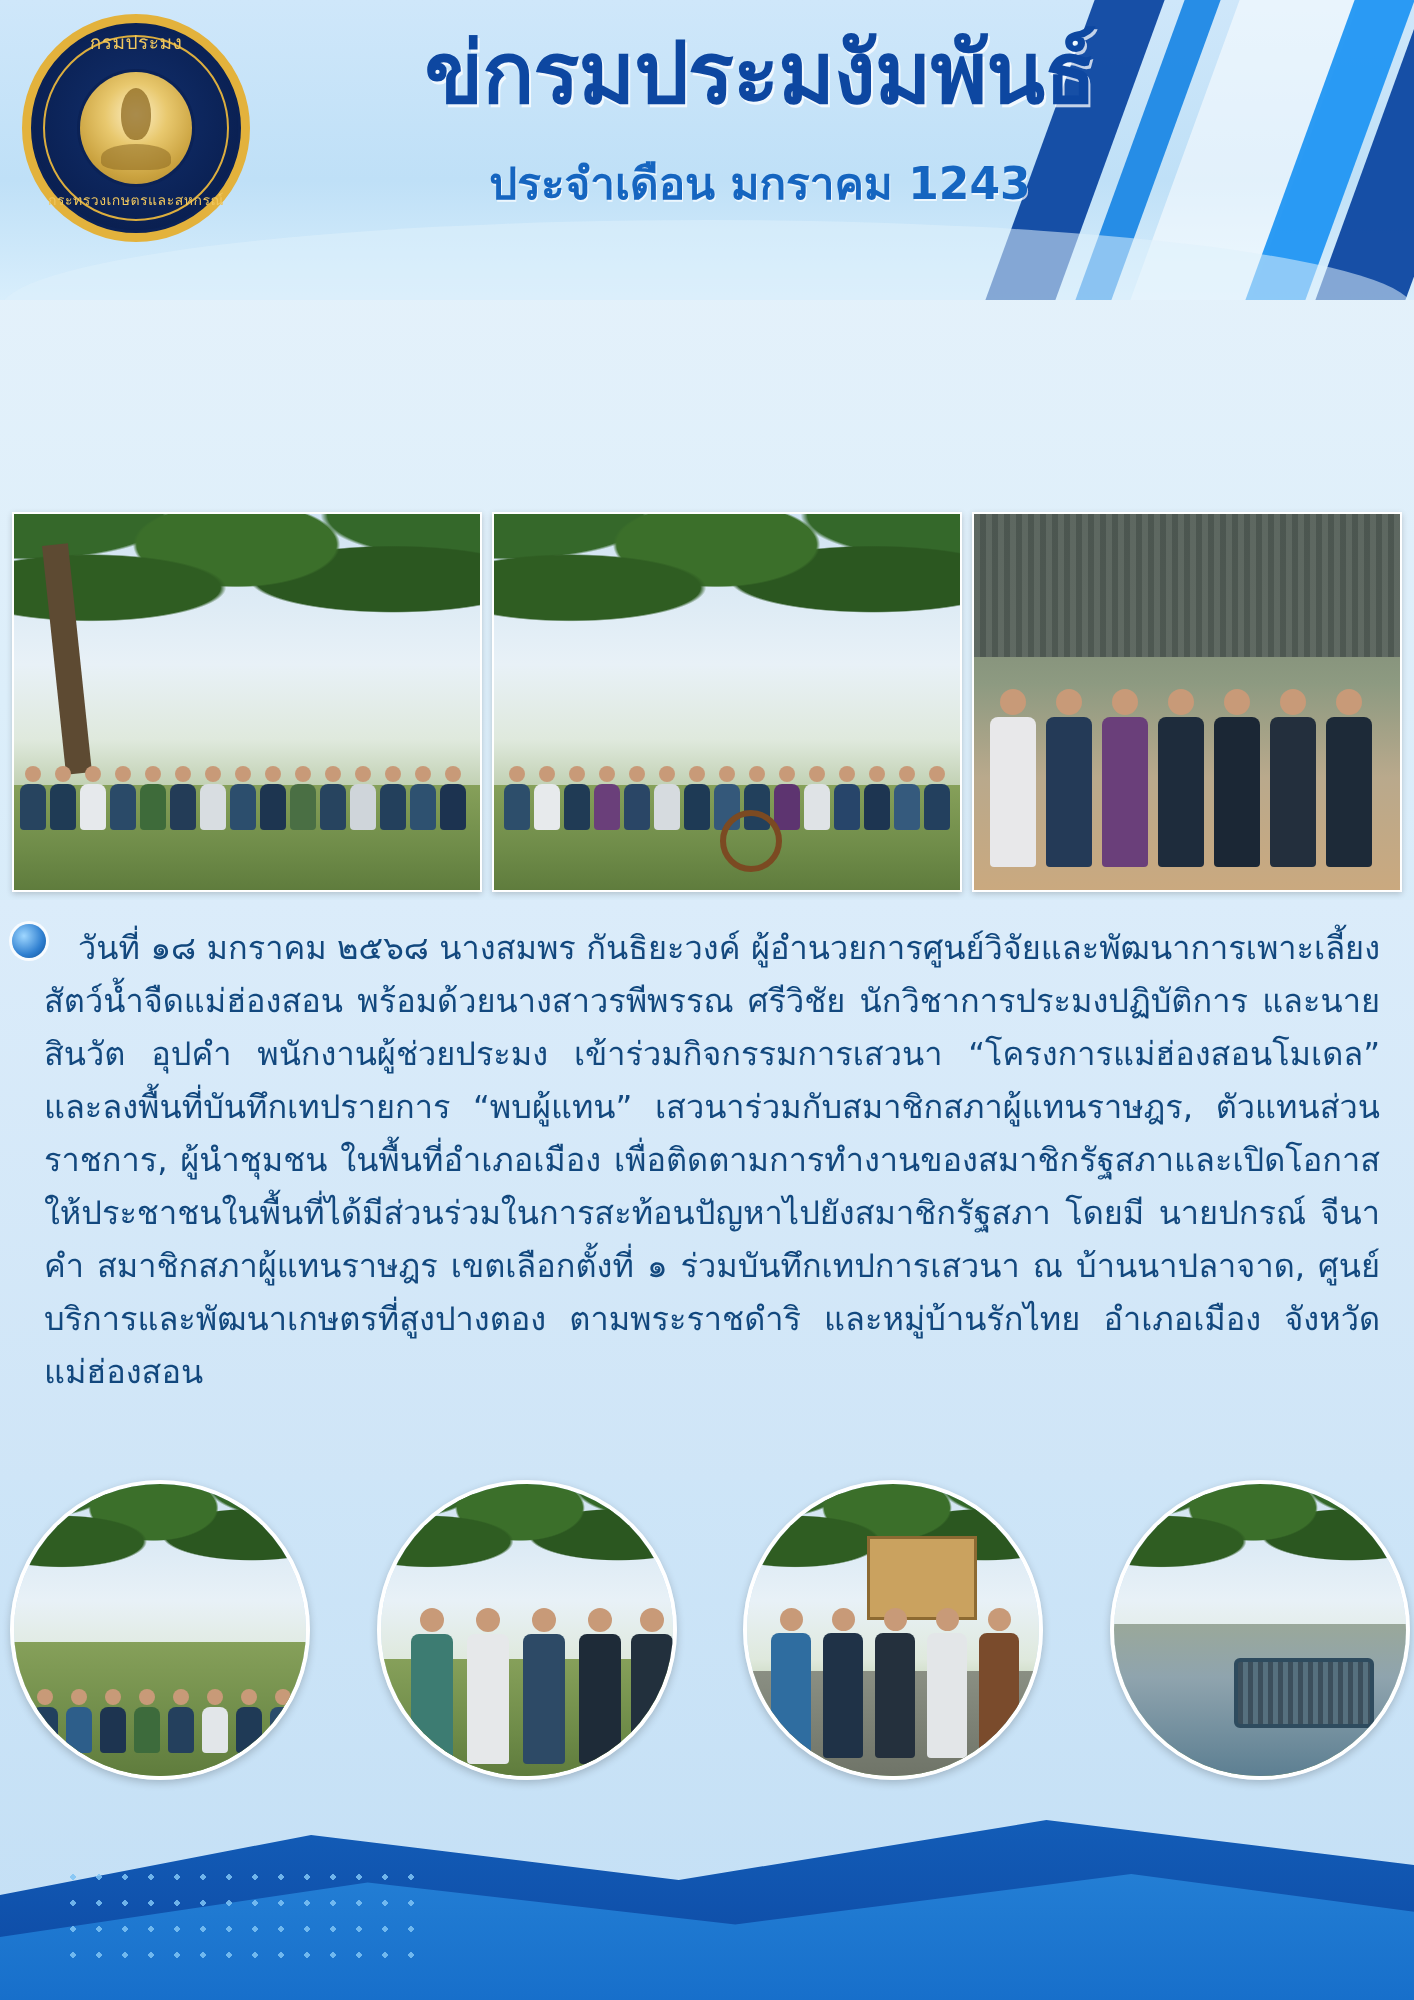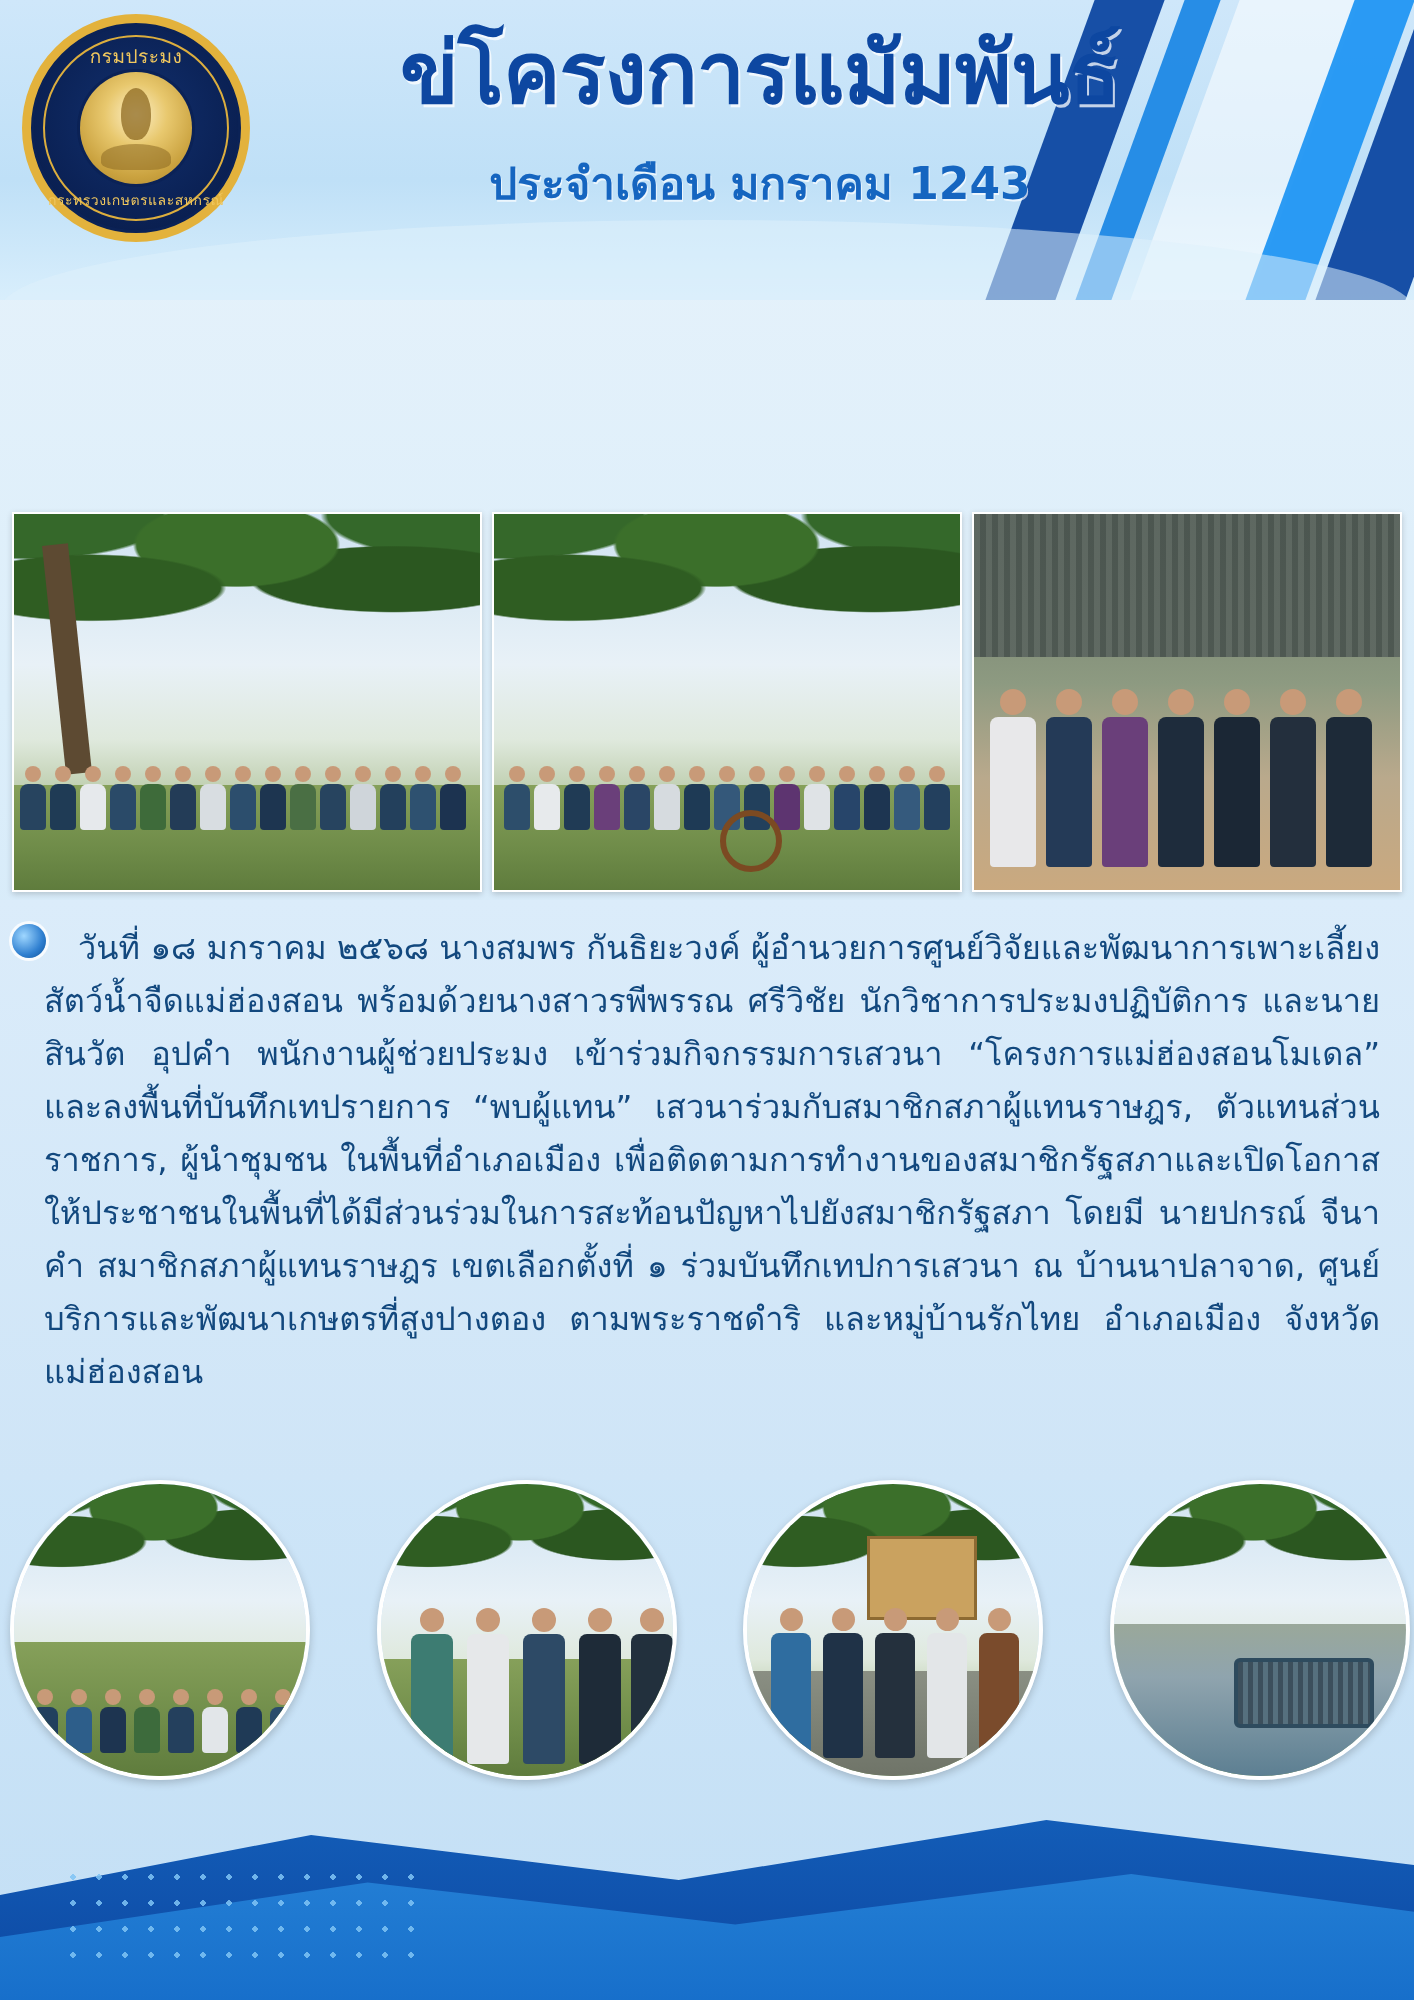--- a/index.html
+++ b/index.html
@@ -57,21 +57,21 @@
     display: flex; align-items: center; justify-content: center;
   }
   .logo .ring {
     position: absolute; left: 12px; top: 12px; right: 12px; bottom: 12px;
     border: 2px solid #dcae3e; border-radius: 50%;
   }
   .logo .seal-top, .logo .seal-bot {
     position: absolute; width: 100%; text-align: center;
     color: #f0c75e; font-size: 19px; letter-spacing: .5px;
   }
-  .logo .seal-top { top: 18px; }
+  .logo .seal-top { top: 4px; }
   .logo .seal-bot { bottom: 22px; font-size: 14px; }
   .logo .emblem {
     width: 112px; height: 112px; border-radius: 50%;
     background:
       radial-gradient(circle at 50% 38%, #fdf0c8 0%, #e8c86e 35%, #caa23f 70%, #a9832c 100%);
     position: relative;
     box-shadow: 0 0 0 3px #0b2256;
   }
   .logo .emblem:before {
     content:"";
@@ -236,21 +236,21 @@
     <div class="hdr-stripe s5"></div>
     <div class="hdr-wave"></div>
 
     <div class="logo">
       <div class="ring"></div>
       <div class="seal-top">กรมประมง</div>
       <div class="emblem"></div>
       <div class="seal-bot">กระทรวงเกษตรและสหกรณ์</div>
     </div>
 
-    <div class="hdr-title">ข่โครงการแมัมพันธ์</div>
+    <div class="hdr-title">ข่กรมประมงัมพันธ์</div>
     <div class="hdr-sub">ประจำเดือน มกราคม 1243</div>
   </div>
 
 
   <div class="photo-row-top">
 
     <div class="ph p1">
       <div class="sky"></div>
       <div class="canopy"></div>
       <div class="trunk" style="left:40px;top:30px;width:26px;height:230px;transform:rotate(-6deg);"></div>

